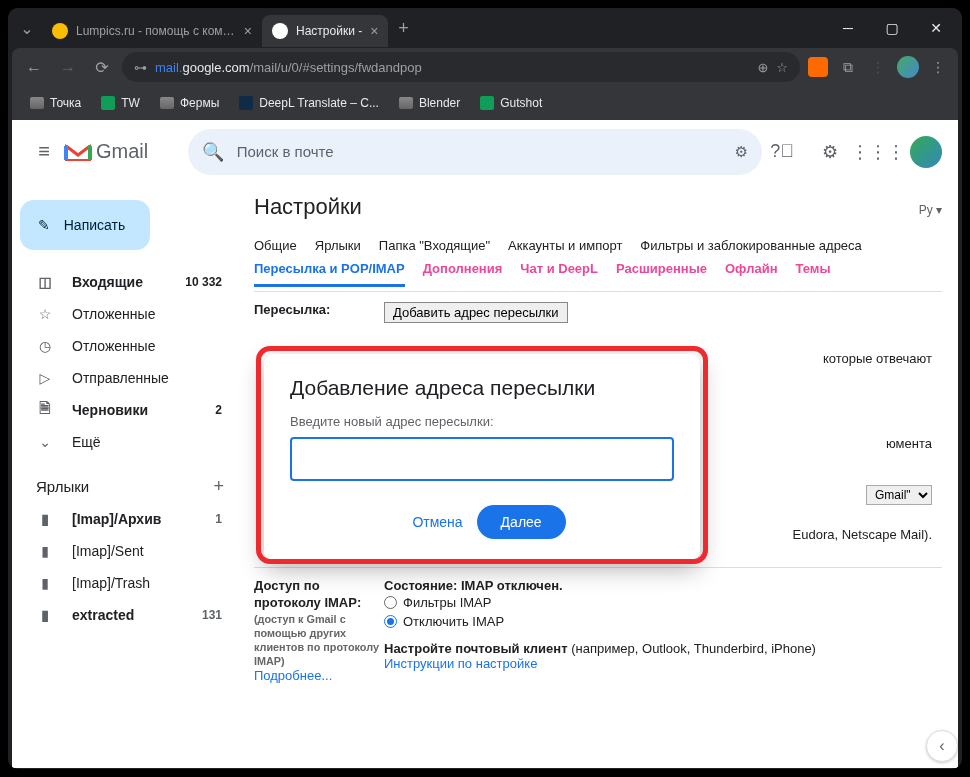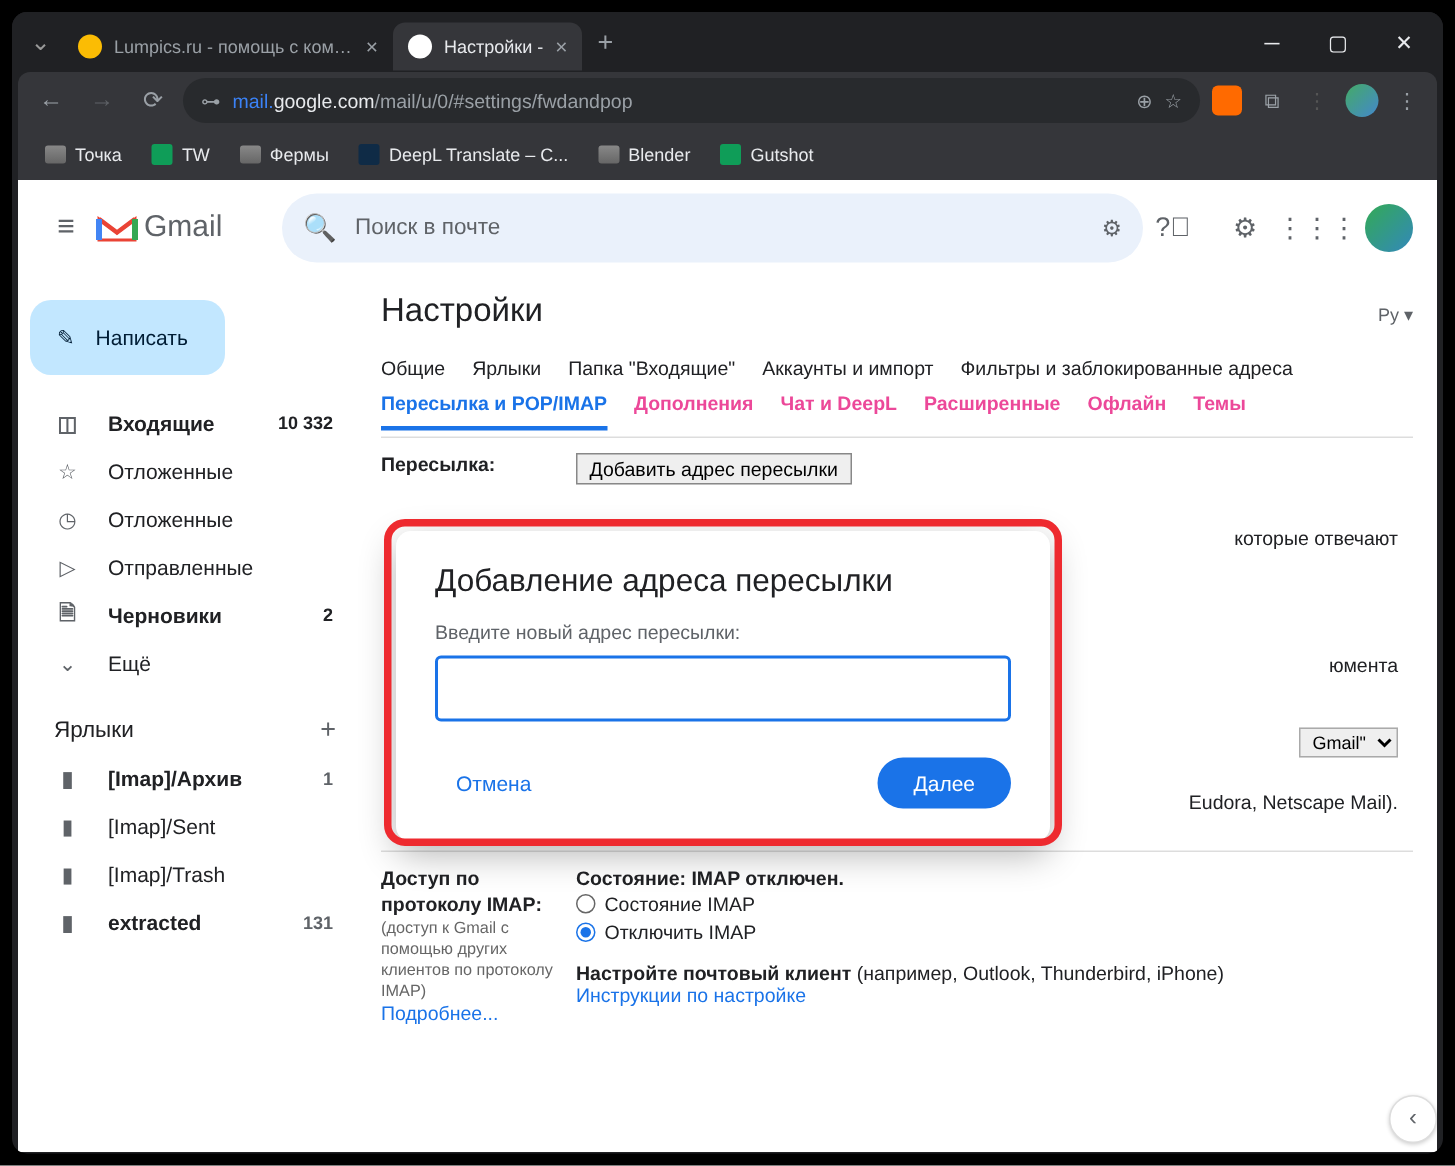--- a/index.html
+++ b/index.html
@@ -73,29 +73,29 @@
 .st-body { flex: 1; }
 .add-btn { border: 1px solid #888; background: #efefef; padding: 2px 8px; font-size: 13px; }
 .text-frag { color: #202124; }
 .link { color: #1a73e8; }
 select.gm { border: 1px solid #aaa; background: #efefef; font-size: 12px; padding: 1px 4px; }
 .radio-row { display:flex; align-items:center; gap: 6px; padding: 2px 0; }
 .radio { width: 13px; height: 13px; border: 1px solid #666; border-radius: 50%; display:inline-block; }
 .radio.checked::after { content:''; display:block; width:7px; height:7px; background:#1a73e8; border-radius:50%; margin:2px; }
 .radio.checked { border-color:#1a73e8; }
 .imap-section .st-label { line-height: 1.3; }
-.st-label small { font-weight: 400; color: #666; display: block; }
+.st-label small { font-weight: 700; color: #666; display: block; }
 
 
 .modal-border { position: absolute; left: 248px; top: 338px; width: 452px; height: 218px; border: 5px solid #ee2a2f; border-radius: 14px; z-index: 10; pointer-events: none; }
 .modal { position: absolute; left: 256px; top: 346px; width: 436px; background: #fff; border-radius: 10px; box-shadow: 0 8px 24px rgba(0,0,0,.3); padding: 22px 26px; z-index: 9; }
 .modal h2 { font-size: 21px; font-weight: 400; color: #202124; margin-bottom: 14px; }
 .modal p { font-size: 13px; color: #5f6368; margin-bottom: 8px; }
 .modal input { width: 100%; height: 44px; border: 2px solid #1a73e8; border-radius: 4px; padding: 0 10px; font-size: 14px; outline: none; }
-.modal-btns { display: flex; justify-content: space-between; gap: 0; margin-top: 24px; }
+.modal-btns { display: flex; justify-content: center; gap: 0; margin-top: 24px; }
 .btn-cancel { color: #1a73e8; background: none; border: none; font-size: 14px; font-weight: 500; padding: 8px 14px; }
 .btn-next { background: #1a73e8; color: #fff; border: none; border-radius: 20px; padding: 9px 24px; font-size: 14px; font-weight: 500; }
 
 .scroll-up { position:absolute; right: 0px; bottom: 6px; width: 32px; height: 32px; background:#fff; border:1px solid #ddd; border-radius: 50%; display:flex; align-items:center; justify-content:center; color:#5f6368; box-shadow: 0 1px 3px rgba(0,0,0,.2); }
 </style>
 </head>
 <body>
 
 <div class="window">
 
@@ -294,21 +294,21 @@
           <div class="st-row imap-section" style="border-top:1px solid #ddd">
             <div class="st-label">
               <span>Доступ по протоколу IMAP:</span>
               <small>(доступ к Gmail с помощью других клиентов по протоколу IMAP)</small>
               <span class="link" style="font-weight:400">Подробнее...</span>
             </div>
             <div class="st-body">
               <div><b>Состояние:</b> <b>IMAP отключен.</b></div>
               <div class="radio-row">
                   <span class="radio"></span>
-                  <span>Состояние IMAP</span>
+                  <span>Фильтры IMAP</span>
                 </div>
               <div class="radio-row">
                   <span class="radio checked"></span>
                   <span>Отключить IMAP</span>
                 </div>
               <div style="height:10px"></div>
               <div><b>Настройте почтовый клиент</b> <span>(например, Outlook, Thunderbird, iPhone)</span></div>
               <div><span class="link">Инструкции по настройке</span></div>
             </div>
           </div>

